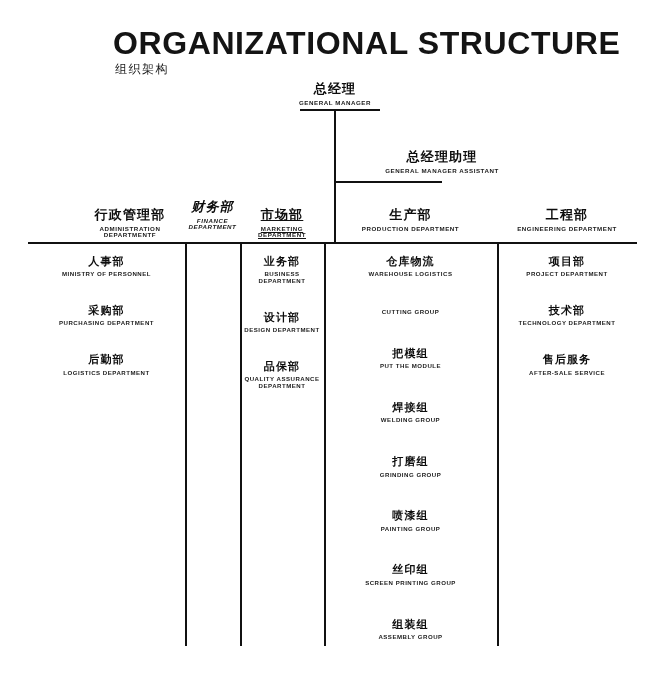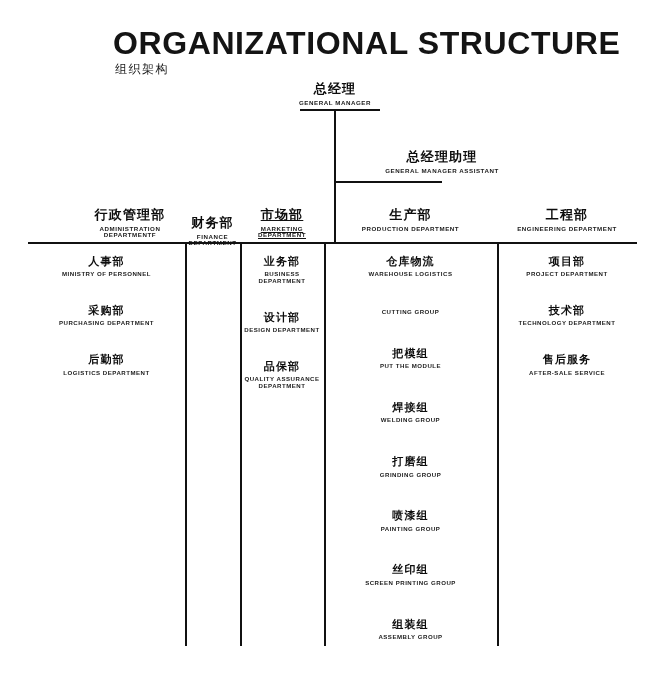--- a/index.html
+++ b/index.html
@@ -123,21 +123,21 @@
     height: 403px;
     background: #111111;
   }
   #div-1 { left: 185px; }
   #div-2 { left: 240px; }
   #div-3 { left: 324px; }
   #div-4 { left: 497px; }
 
   
   #d-admin     { left:  75px; top: 208px; width: 110px; }
-  #d-finance   { left: 185px; top: 216px; width:  55px; }
+  #d-finance   { left: 185px; top: 200px; width:  55px; font-style: italic; }
   #d-marketing { left: 240px; top: 208px; width:  84px; text-decoration: underline; }
   #d-prod      { left: 324px; top: 208px; width: 173px; }
   #d-eng       { left: 497px; top: 208px; width: 140px; }
 
   
   .col {
     position: absolute;
     top: 255px;
   }
   .col .item {

